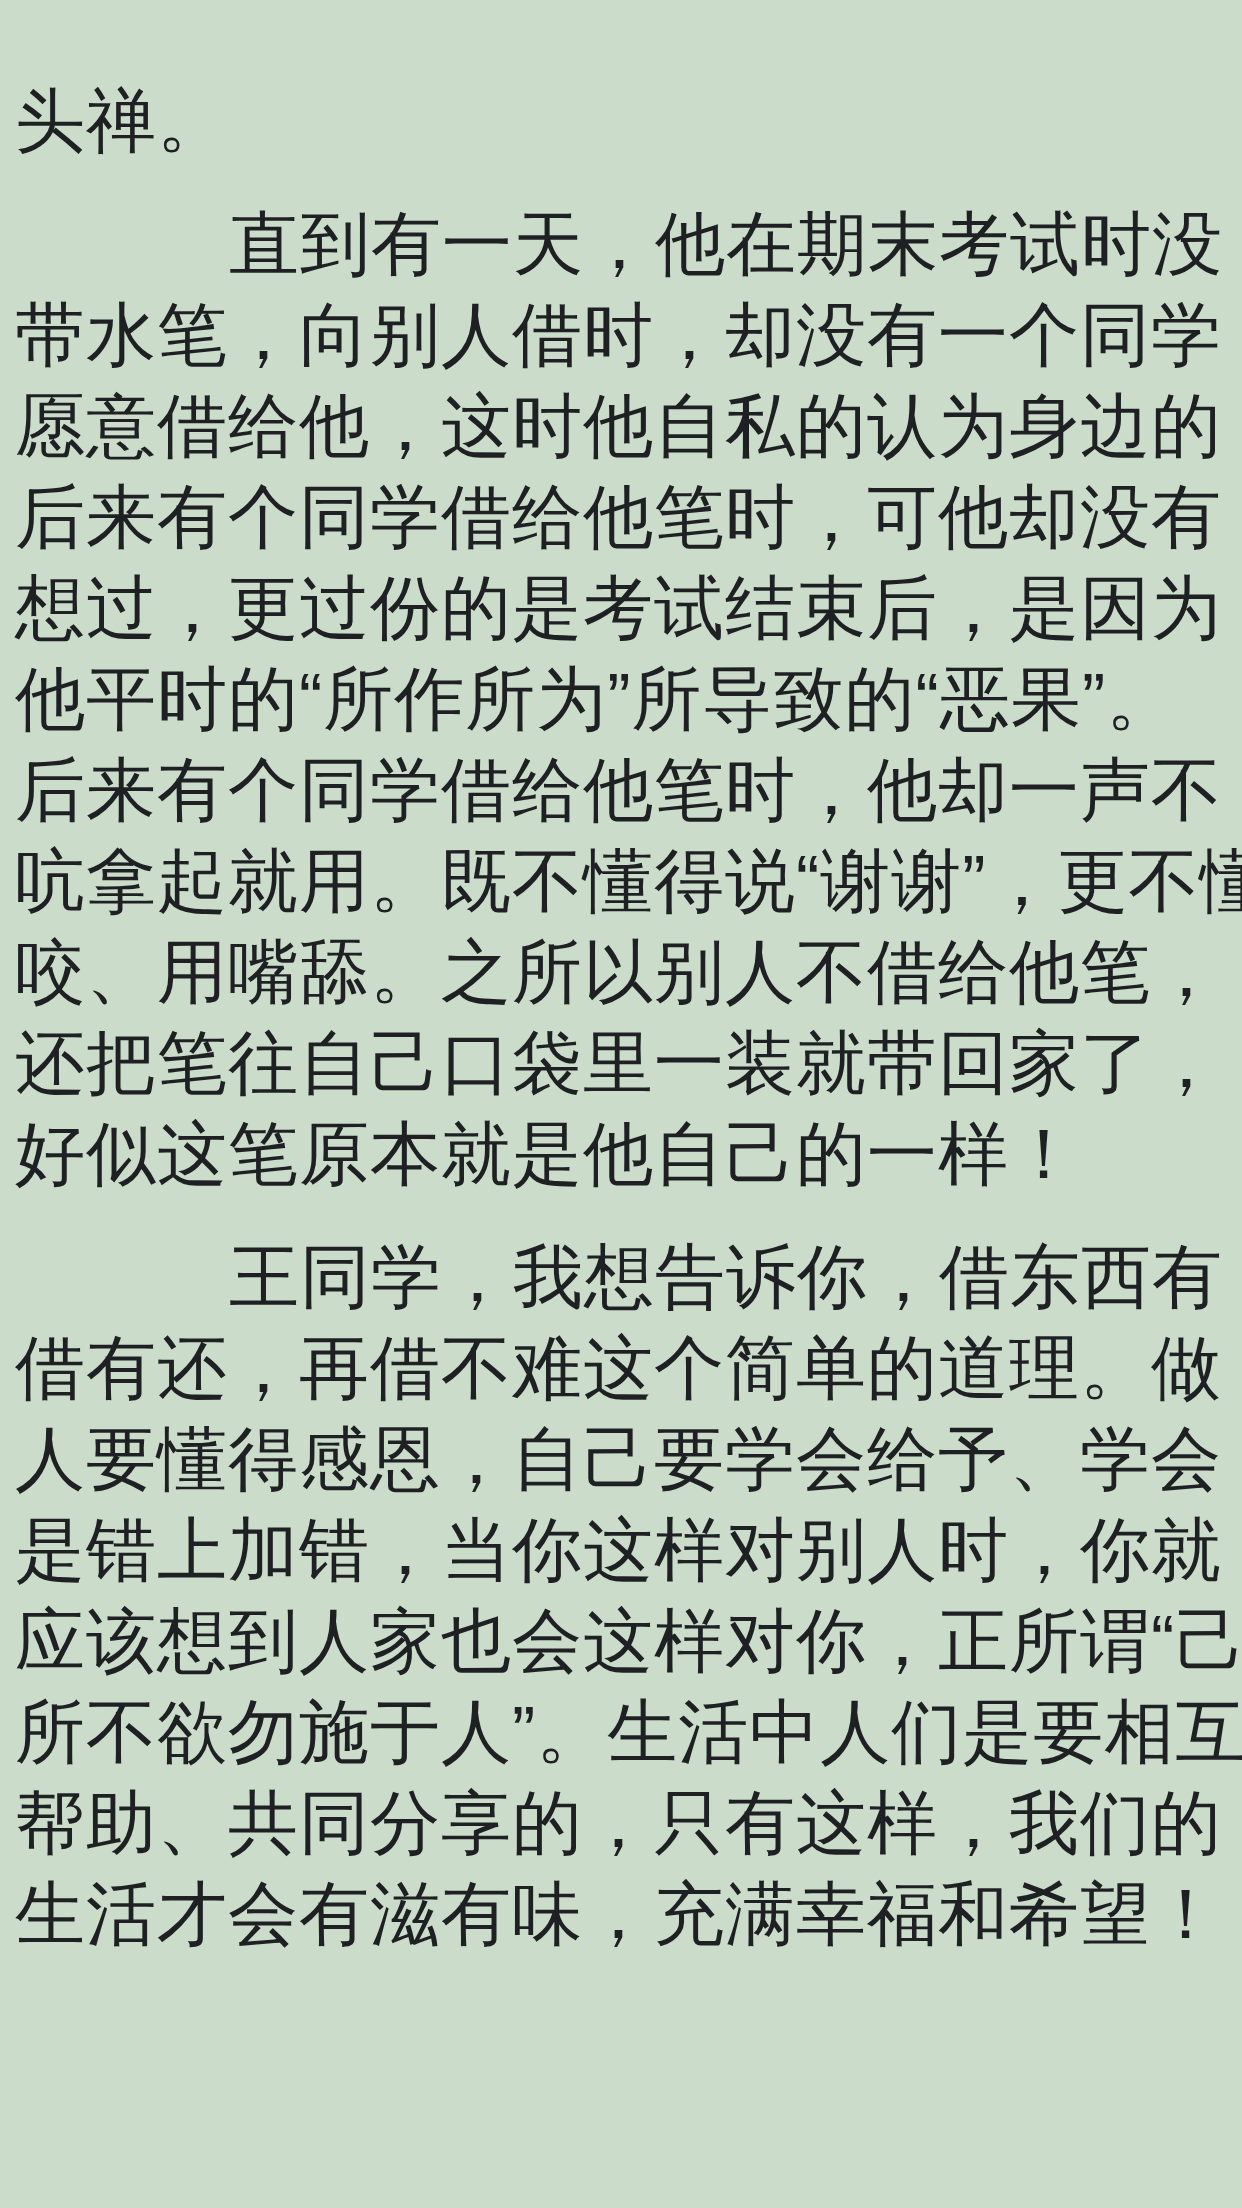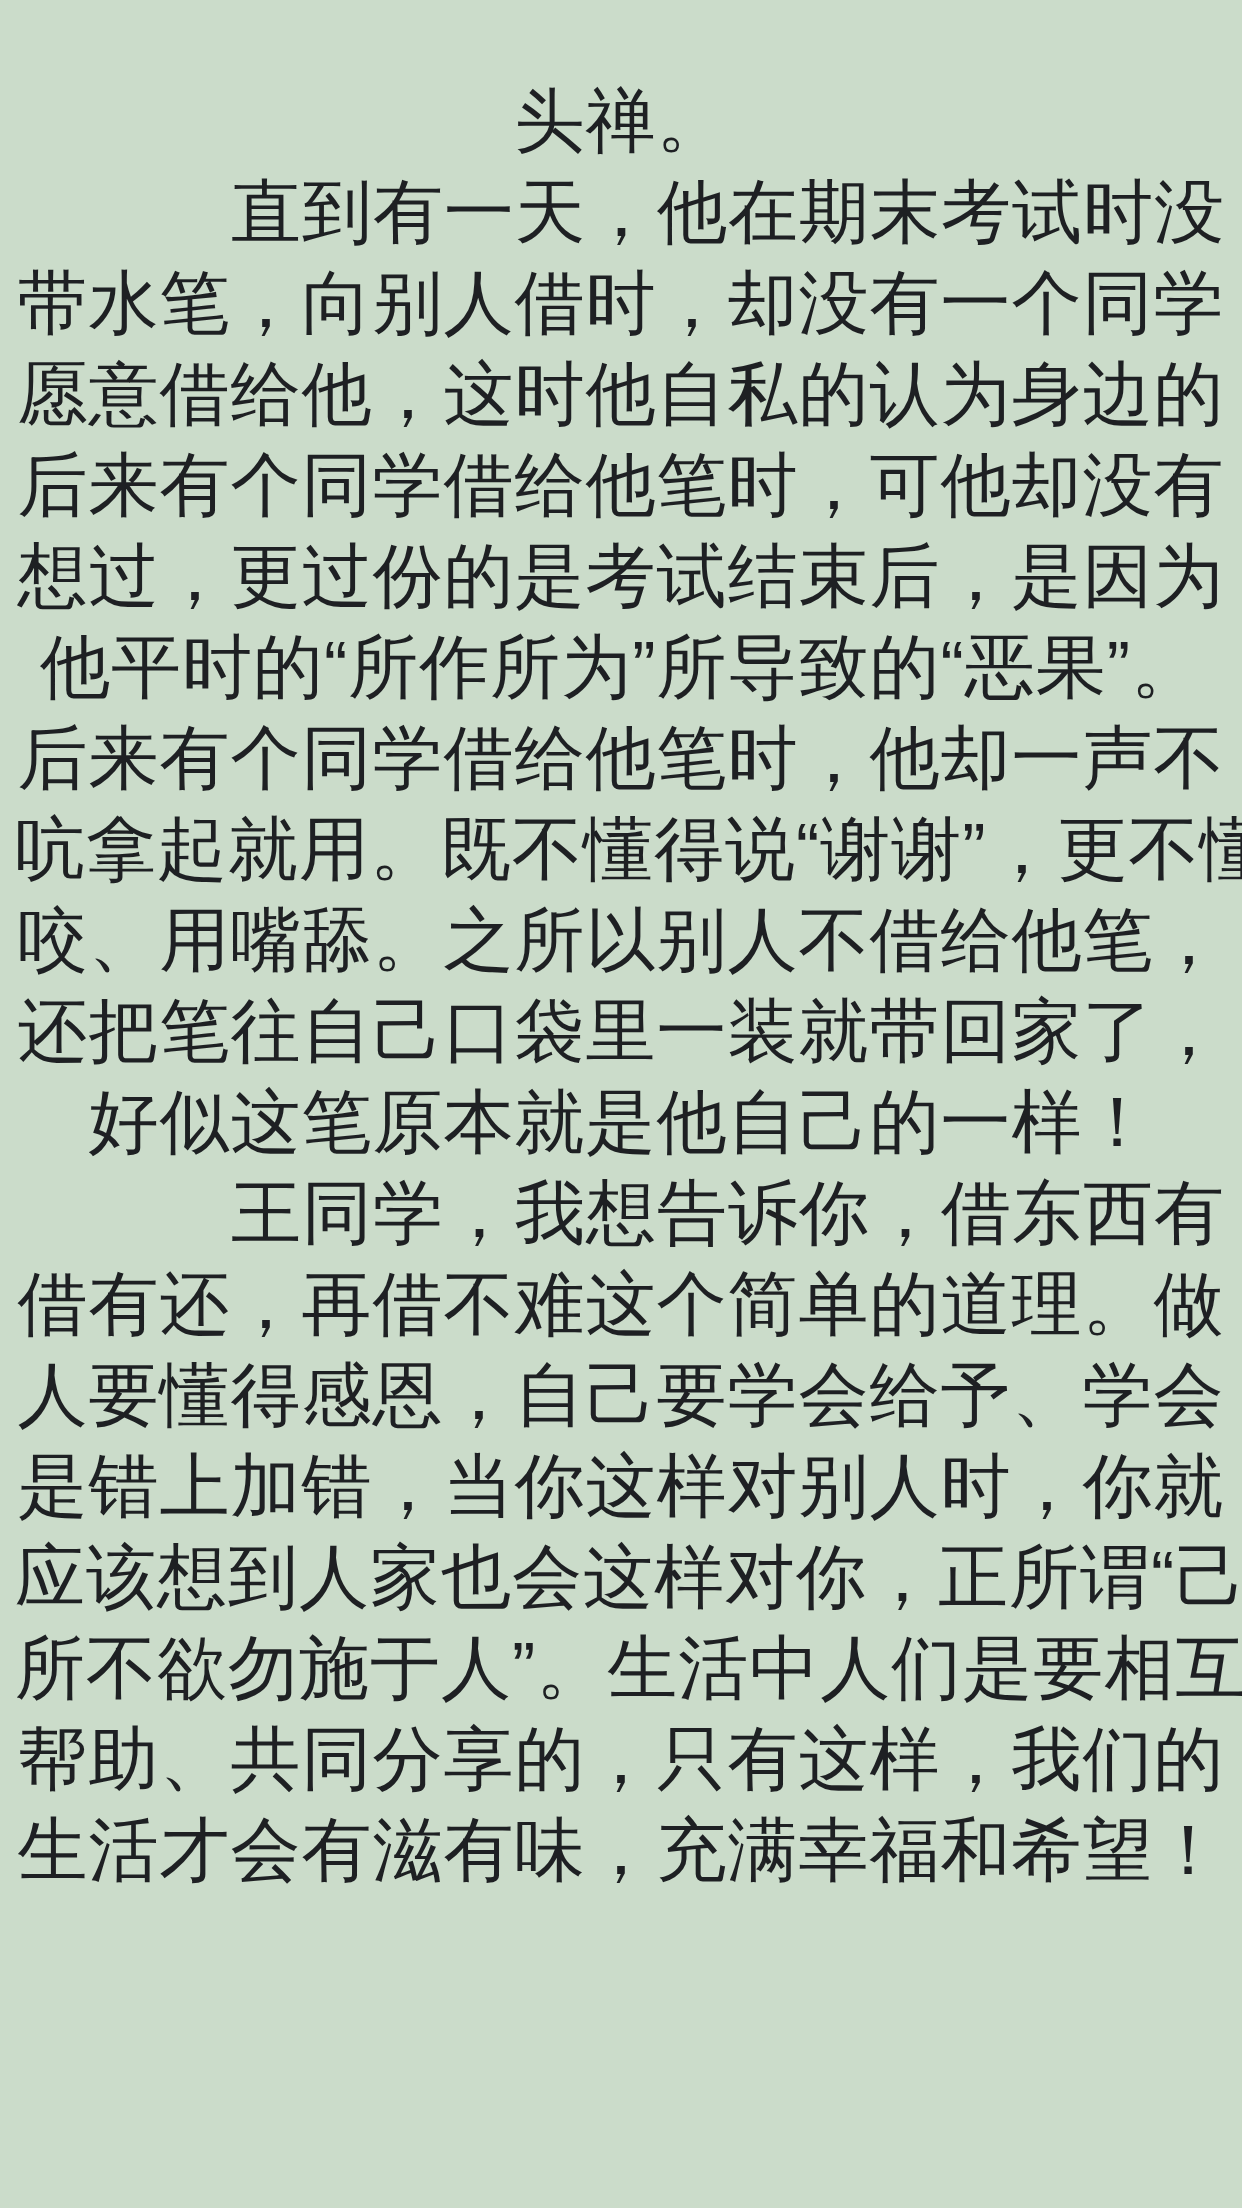--- a/index.html
+++ b/index.html
@@ -20,29 +20,29 @@
     box-sizing: border-box;
     width: 1242px;
     height: 2208px;
     padding: 76px 15px 0 15px;
     font-family: "Liberation Sans", "DejaVu Sans", sans-serif;
     font-size: 70px;
     line-height: 91px;
     font-weight: 400;
     color: var(--fg);
     letter-spacing: 1px;
-    text-align: center;
   }
   .text-line {
     height: 91px;
     white-space: nowrap;
     overflow: visible;
   }
   .text-line.indent {
     padding-left: 214px;
+    margin-top: 32px;
   }
 </style>
 </head>
 <body>
 
 <div class="reader-page">
   <div class="reader-text">
     <div class="text-line">头禅。</div>
     <div class="text-line indent">直到有一天，他在期末考试时没</div>
     <div class="text-line">带水笔，向别人借时，却没有一个同学</div>

